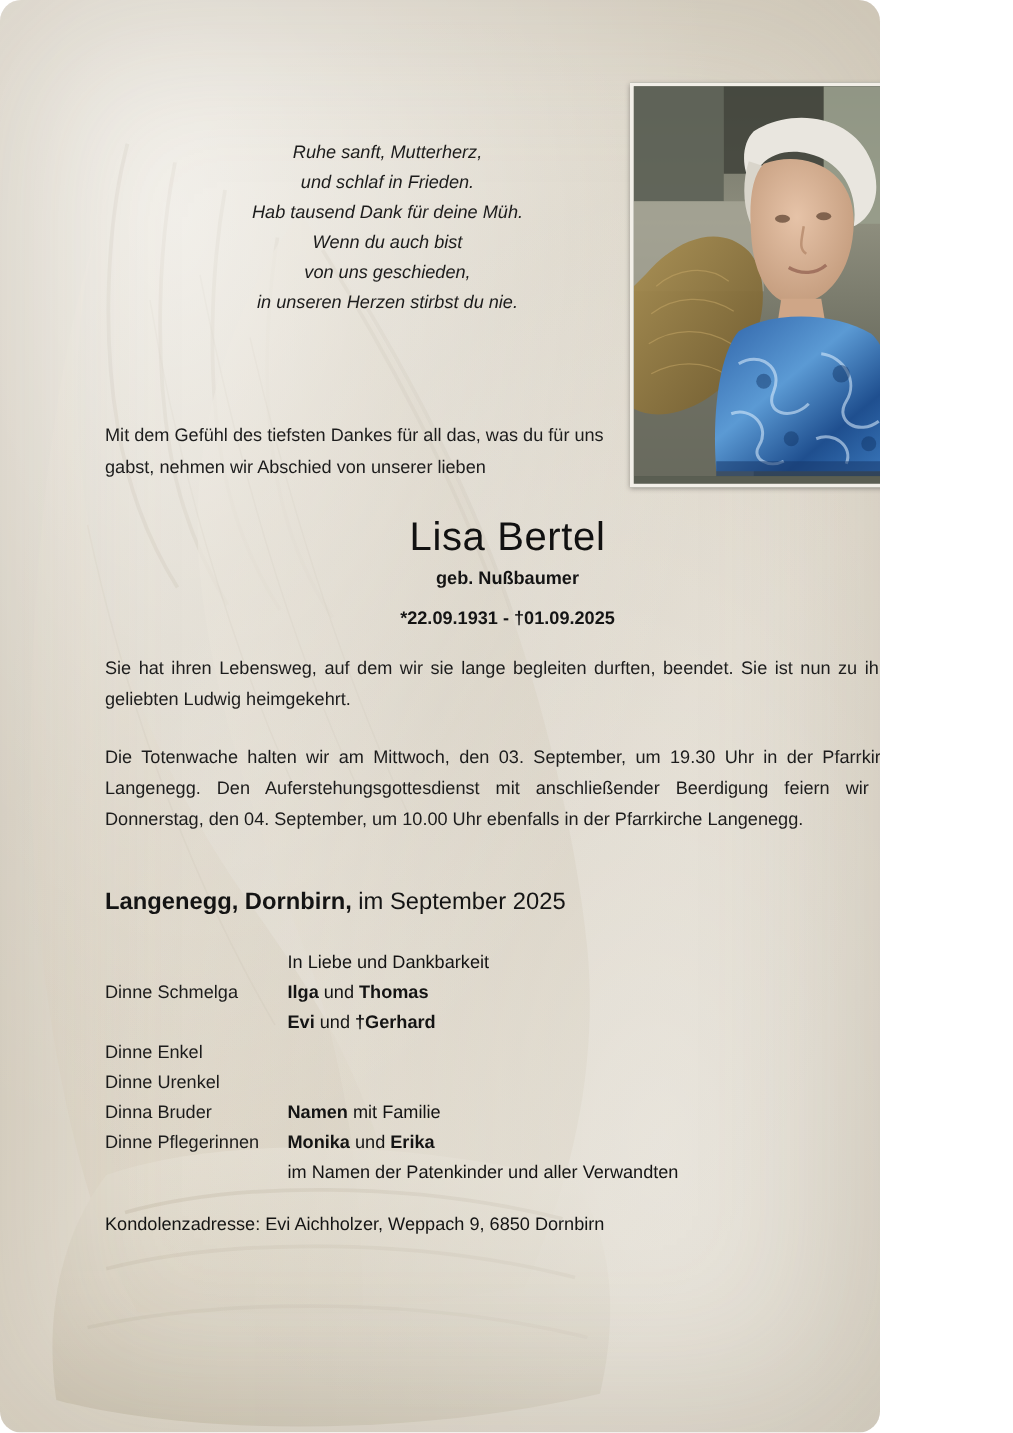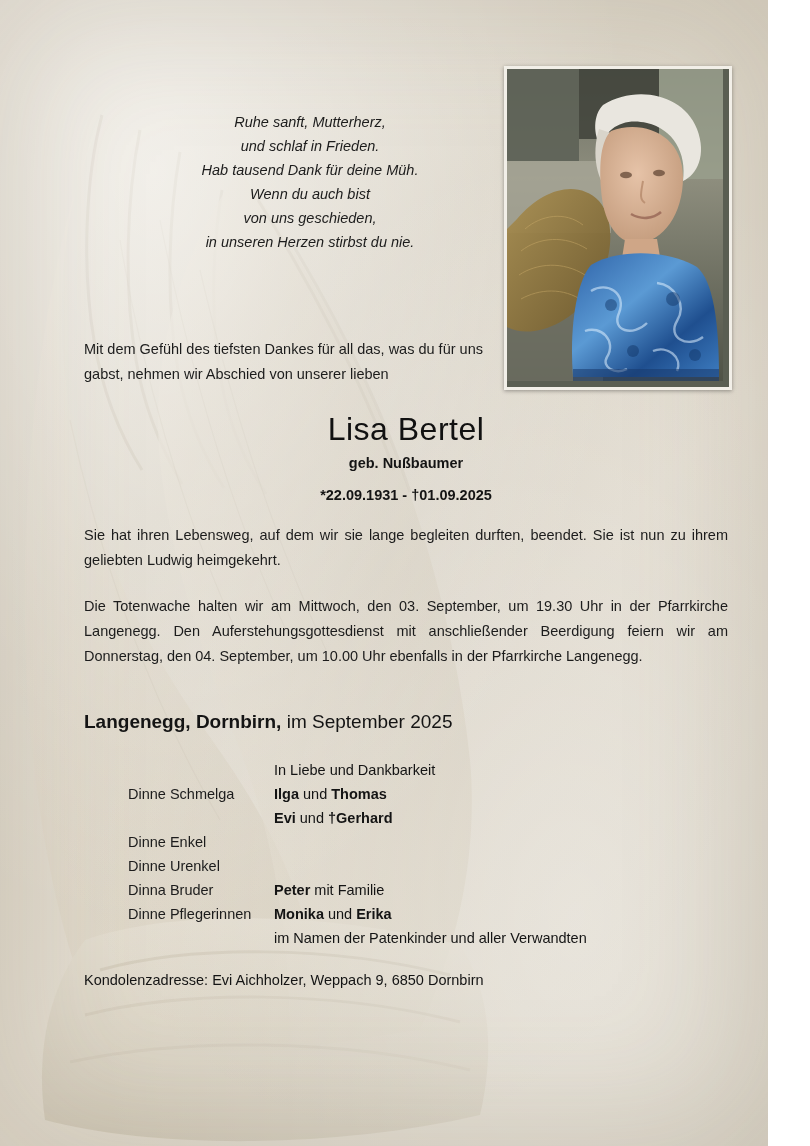--- a/index.html
+++ b/index.html
@@ -5,24 +5,25 @@
   html, body {
     margin: 0;
     padding: 0;
     background: #ffffff;
   }
   body {
     font-family: "Liberation Sans", sans-serif;
   }
   .page {
     position: relative;
-    width: 768px;
+    width: 704px;
     height: 1146px;
     overflow: hidden;
     background: linear-gradient(135deg, #e8e3d8 0%, #ded8cb 35%, #e4ded2 60%, #d8d2c4 100%);
+    border-radius: 17px;
   }
   
   .grain {
     position: absolute;
     inset: 0;
     background:
       radial-gradient(ellipse at 20% 15%, rgba(255,255,255,0.55), rgba(255,255,255,0) 55%),
       radial-gradient(ellipse at 75% 80%, rgba(255,255,255,0.35), rgba(255,255,255,0) 60%),
       radial-gradient(ellipse at 50% 50%, rgba(120,105,80,0.12), rgba(120,105,80,0) 70%);
     pointer-events: none;
@@ -132,21 +133,20 @@
     position: absolute;
     left: 84px;
     top: 758px;
     width: 644px;
     font-size: 14.5px;
     line-height: 24px;
   }
   .frow {
     display: flex;
     align-items: flex-start;
-    margin-left: 44px;
   }
   .fleft {
     width: 146px;
     flex: 0 0 146px;
     color: #1c1c1c;
   }
   .fright {
     flex: 1 1 auto;
   }
   .fright b { font-weight: bold; }
@@ -318,21 +318,21 @@
         <div class="fright"><b>Evi</b> und <b>†Gerhard</b></div>
       </div>
       <div class="frow">
         <div class="fleft">Dinne Enkel</div>
       </div>
       <div class="frow">
         <div class="fleft">Dinne Urenkel</div>
       </div>
       <div class="frow">
         <div class="fleft">Dinna Bruder</div>
-        <div class="fright"><b>Peter</b> mit Familie</div>
+        <div class="fright"><b>Namen</b> mit Familie</div>
       </div>
       <div class="frow">
         <div class="fleft">Dinne Pflegerinnen</div>
         <div class="fright"><b>Monika</b> und <b>Erika</b></div>
       </div>
       <div class="frow">
         <div class="fleft"></div>
         <div class="fright">im Namen der Patenkinder und aller Verwandten</div>
       </div>
     </div>

